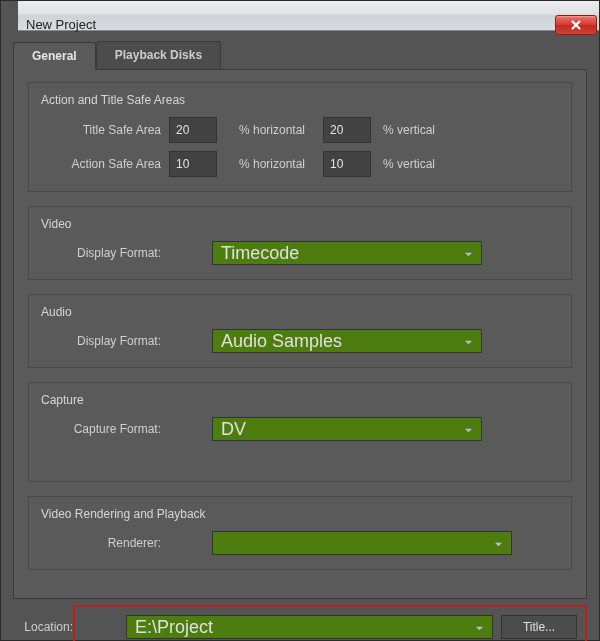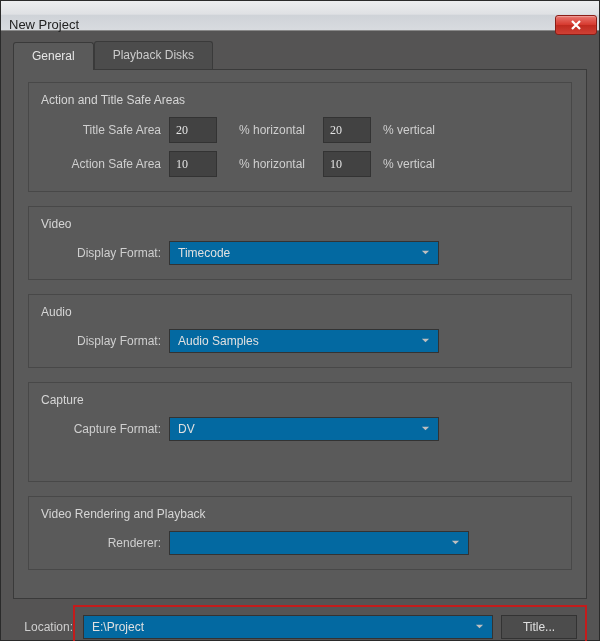--- a/index.html
+++ b/index.html
@@ -1,35 +1,35 @@
 <!DOCTYPE html>
 <html><head>
   <meta charset="utf-8">
   <style>
     * { margin: 0; padding: 0; box-sizing: border-box; font-family: "Segoe UI", Tahoma, sans-serif; }
     body { width: 600px; height: 641px; background: #d4d0c8; overflow: hidden; }
     .window { width: 600px; height: 641px; border: 1px solid #2a2a2a; background: #555454; display: flex; flex-direction: column; }
-    .titlebar { height: 30px; background: linear-gradient(to bottom, #ecedef 0%, #dfe1e4 45%, #cfd3d8 50%, #d8dbdf 100%); display: flex; align-items: center; padding: 18px 2px 0 8px; border-bottom: 1px solid #888; }
+    .titlebar { height: 30px; background: linear-gradient(to bottom, #ecedef 0%, #dfe1e4 45%, #cfd3d8 50%, #d8dbdf 100%); display: flex; align-items: center; padding: 18px 2px 0 8px; border-bottom: 1px solid #888; margin-left: 17px; }
     .titlebar .title { flex: 1; color: #222; font-size: 13px; }
     .close-btn { width: 42px; height: 20px; background: linear-gradient(to bottom, #e9756e 0%, #d6382d 50%, #c02a1f 51%, #cf4135 100%); border: 1px solid #8a1d16; border-radius: 3px; display: flex; align-items: center; justify-content: center; cursor: pointer; box-shadow: inset 0 1px 1px rgba(255,255,255,.3); }
     .close-btn svg { width: 10px; height: 10px; stroke: #fff; stroke-width: 2.2; fill: none; }
     .body { flex: 1; padding: 10px 12px 12px 12px; display: flex; flex-direction: column; gap: 0; color: #d8d8d8; font-size: 12px; }
-    .tabs { display: flex; gap: 0; margin-bottom: 0; }
+    .tabs { display: flex; gap: 0; margin-bottom: 0; font-weight: bold; }
     .tab { padding: 6px 18px 7px 18px; font-size: 12px; color: #ccc; border: 1px solid #3a3a3a; border-bottom: none; background: #4c4c4c; border-radius: 3px 3px 0 0; cursor: pointer; }
     .tab.active { background: #5a5a5a; color: #e6e6e6; position: relative; top: 1px; }
     .panel { background: #5a5a5a; border: 1px solid #3a3a3a; padding: 12px 14px 14px 14px; flex: 1; display: flex; flex-direction: column; gap: 14px; }
     .group { border: 1px solid #484848; padding: 10px 12px 14px 12px; }
     .group-title { color: #d6d6d6; font-size: 12px; margin-bottom: 10px; }
     .row { display: flex; align-items: center; gap: 8px; margin-bottom: 8px; }
     .row:last-child { margin-bottom: 0; }
     .lbl { color: #cfcfcf; font-size: 12px; text-align: right; }
     .lbl-120 { width: 120px; text-align: right; }
-    .num-input { width: 48px; height: 22px; background: #424242; border: 1px solid #333; color: #e4e4e4; font-size: 12px; padding: 12px 6px; font-family: Liberation Serif, serif; }
+    .num-input { width: 48px; height: 22px; background: #424242; border: 1px solid #333; color: #e4e4e4; font-size: 12px; padding: 12px 6px; }
     .txt { color: #cfcfcf; font-size: 12px; margin-left: 4px; text-align: center; }
-    .select { flex: 1; height: 24px; background: #0369a1; border: 1px solid #333; display: flex; align-items: center; padding: 0 8px; color: #e0e0e0; font-size: 12px; cursor: pointer; position: relative; }
+    .select { flex: 1; height: 24px; background: #4d7c0f; border: 1px solid #333; display: flex; align-items: center; padding: 0 8px; color: #e0e0e0; font-size: 18px; cursor: pointer; position: relative; margin-left: 43px; }
     .select .caret { margin-left: auto; }
     .select .caret svg { width: 9px; height: 9px; fill: #bfbfbf; }
     .select.fixed-270 { flex: 0 0 270px; }
     .select.fixed-300 { flex: 0 0 300px; }
     .spacer { flex: 1; }
     .bottom { padding-top: 6px; display: flex; flex-direction: column; gap: 10px; }
     .brow { display: flex; align-items: center; gap: 0; }
     .brow .lbl { width: 60px; text-align: right; }
     .textfield { flex: 1; height: 22px; background: #3c3c3c; border: 1px solid #292929; color: #e5e5e5; font-size: 12px; padding: 0 8px; display: flex; align-items: center; }
     .textfield.edit { background: #4a4a4a; }

